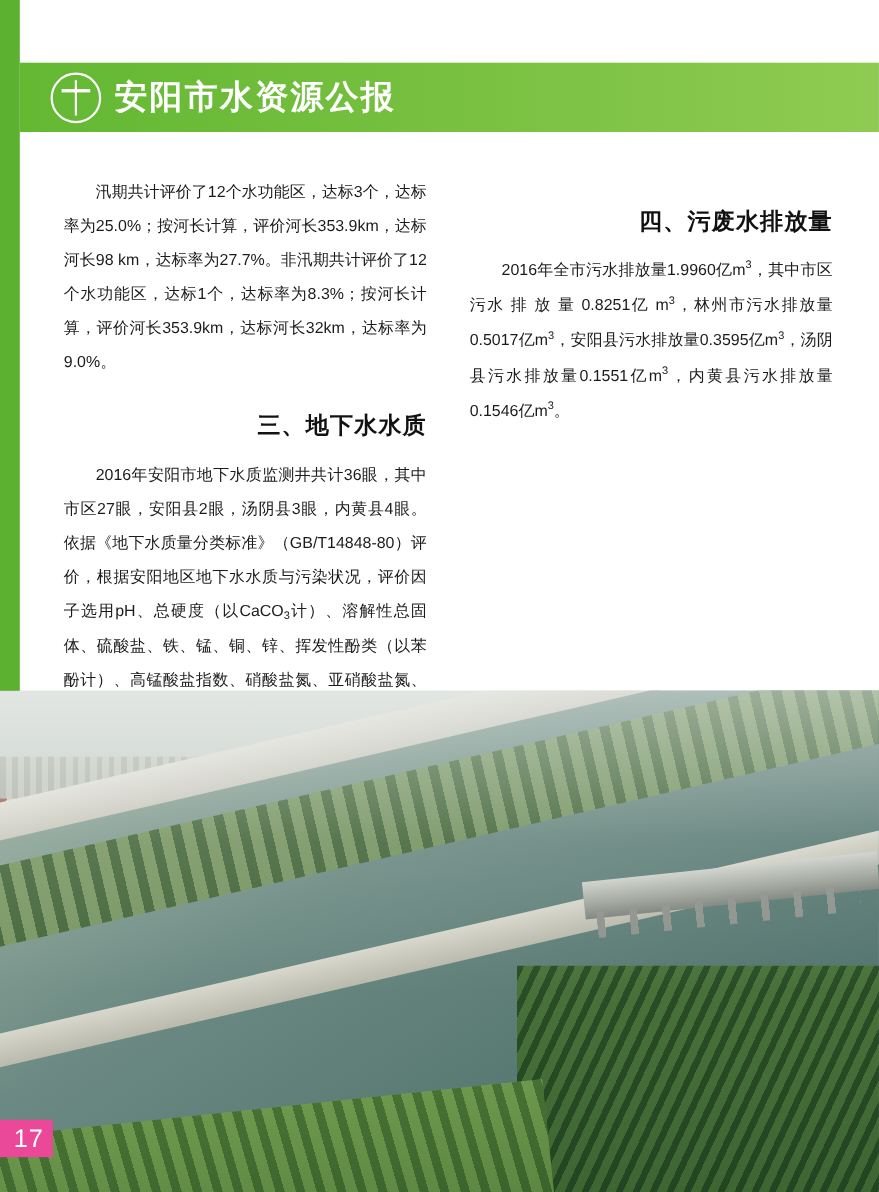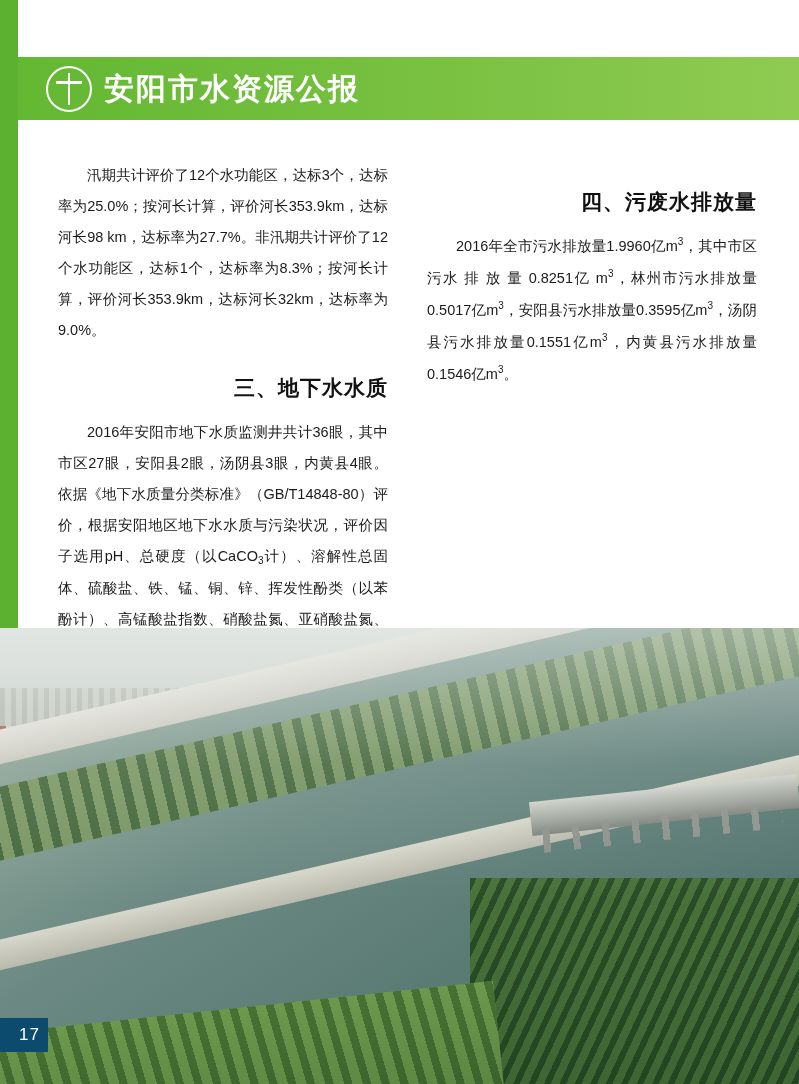--- a/index.html
+++ b/index.html
@@ -218,23 +218,23 @@
     background: linear-gradient(180deg, rgba(232,236,233,.55) 0%, rgba(232,236,233,.12) 30%, rgba(255,255,255,0) 60%);
   }
 
   
   .page-badge {
     position: absolute;
     left: 0;
     top: 1018px;
     width: 48px;
     height: 34px;
-    background: #0c4a6e;
+    background: #ec4899;
     color: #ffffff;
-    font-size: 17px;
+    font-size: 23px;
     display: flex;
     align-items: center;
     justify-content: flex-end;
     padding-right: 8px;
     box-sizing: border-box;
     letter-spacing: 1px;
   }
 </style>
 </head>
 <body>

